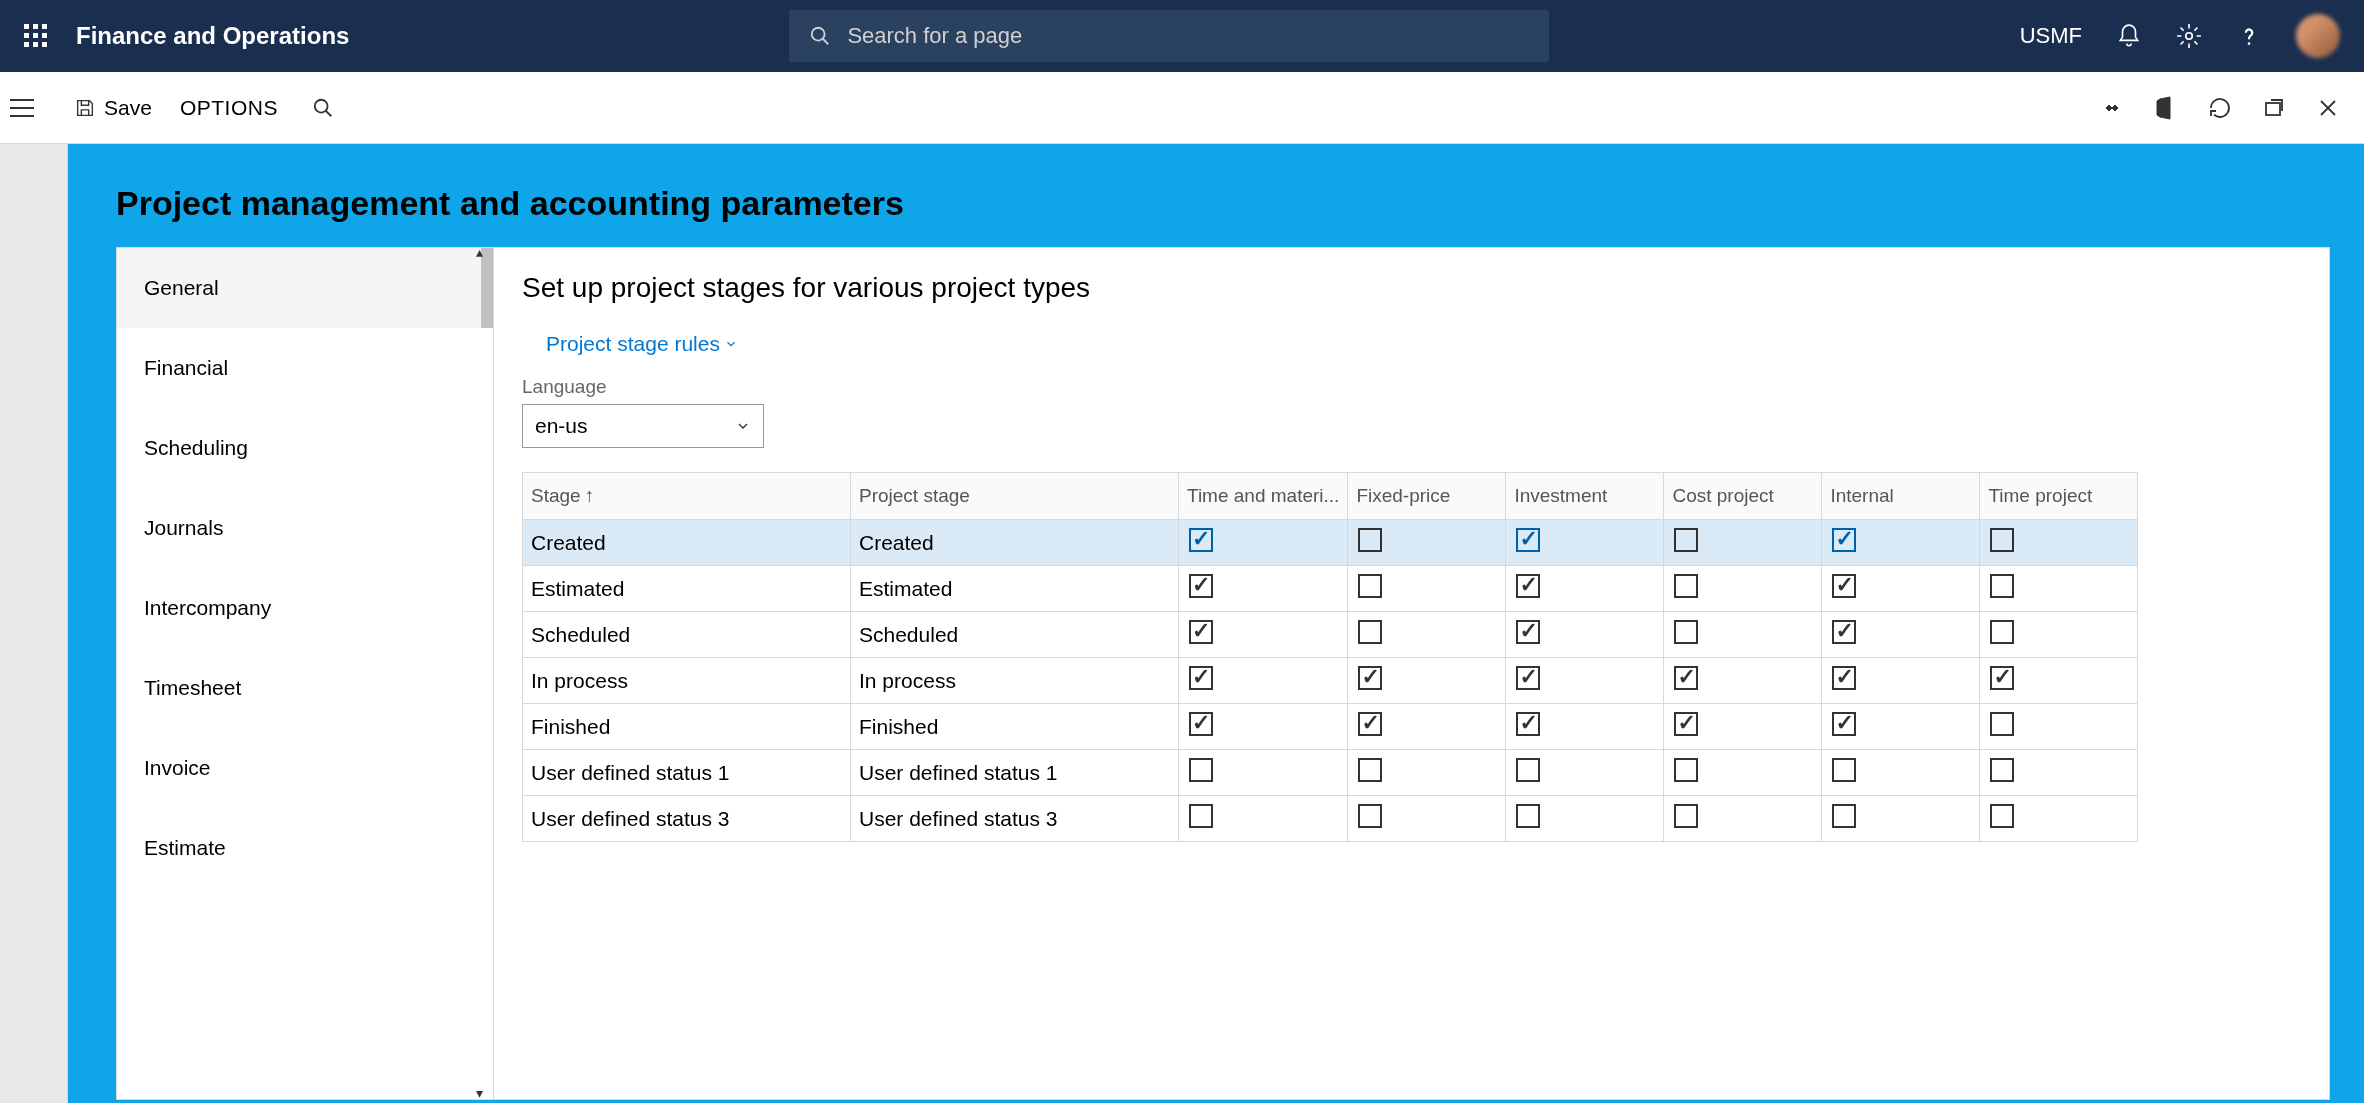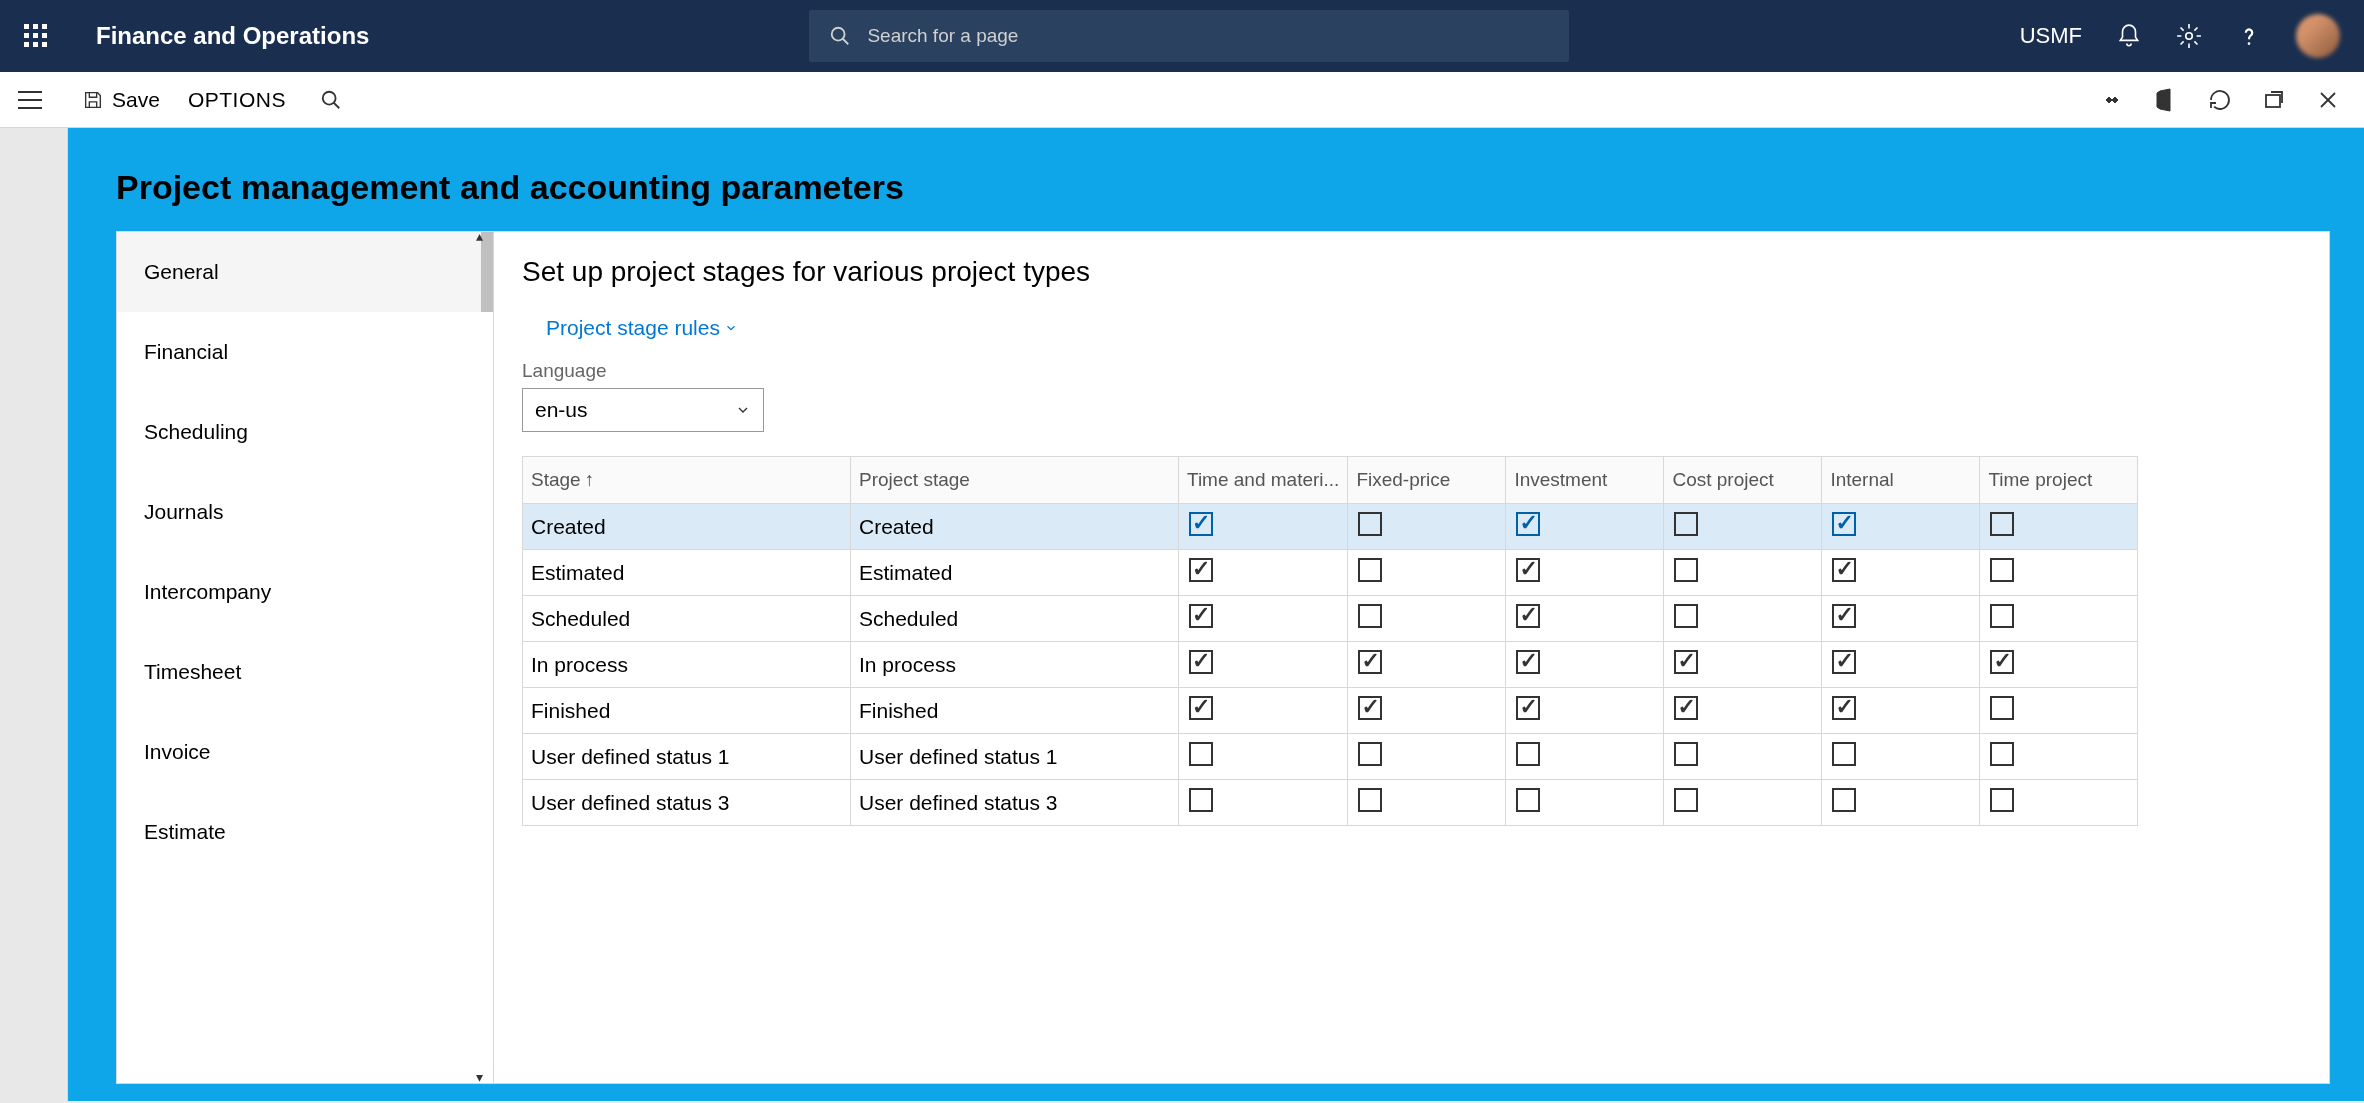--- a/index.html
+++ b/index.html
@@ -32,21 +32,21 @@
       cursor: pointer;
     }
     .waffle-icon span {
       background: white;
       width: 5px;
       height: 5px;
     }
     .app-title {
       font-size: 24px;
       font-weight: 600;
-      margin-left: 48px;
+      margin-left: 28px;
     }
     .search-box {
       background: #2a4160;
       height: 52px;
       width: 760px;
       margin-left: 440px;
       display: flex;
       align-items: center;
       padding-left: 20px;
       border-radius: 2px;
@@ -54,21 +54,21 @@
     .search-box svg {
       width: 22px;
       height: 22px;
       stroke: #d0d0d0;
     }
     .search-box input {
       background: transparent;
       border: none;
       outline: none;
       color: #fca5a5;
-      font-size: 19px;
+      font-size: 22px;
       margin-left: 16px;
       width: 600px;
     }
     .search-box input::placeholder {
       color: #d0d0d0;
     }
     .topbar-right {
       margin-left: auto;
       display: flex;
       align-items: center;
@@ -88,24 +88,24 @@
     .avatar {
       width: 44px;
       height: 44px;
       border-radius: 50%;
       background: linear-gradient(135deg, #d4926a 30%, #8b5a3c 100%);
       filter: blur(2px);
       cursor: pointer;
     }
     .toolbar {
       background: white;
-      height: 56px;
-      display: flex;
-      align-items: center;
-      padding-left: 18px;
+      height: 72px;
+      display: flex;
+      align-items: center;
+      padding-left: 10px;
       border-bottom: 1px solid #d8d8d8;
     }
     .hamburger-icon {
       width: 24px;
       height: 18px;
       display: flex;
       flex-direction: column;
       justify-content: space-between;
       cursor: pointer;
     }

